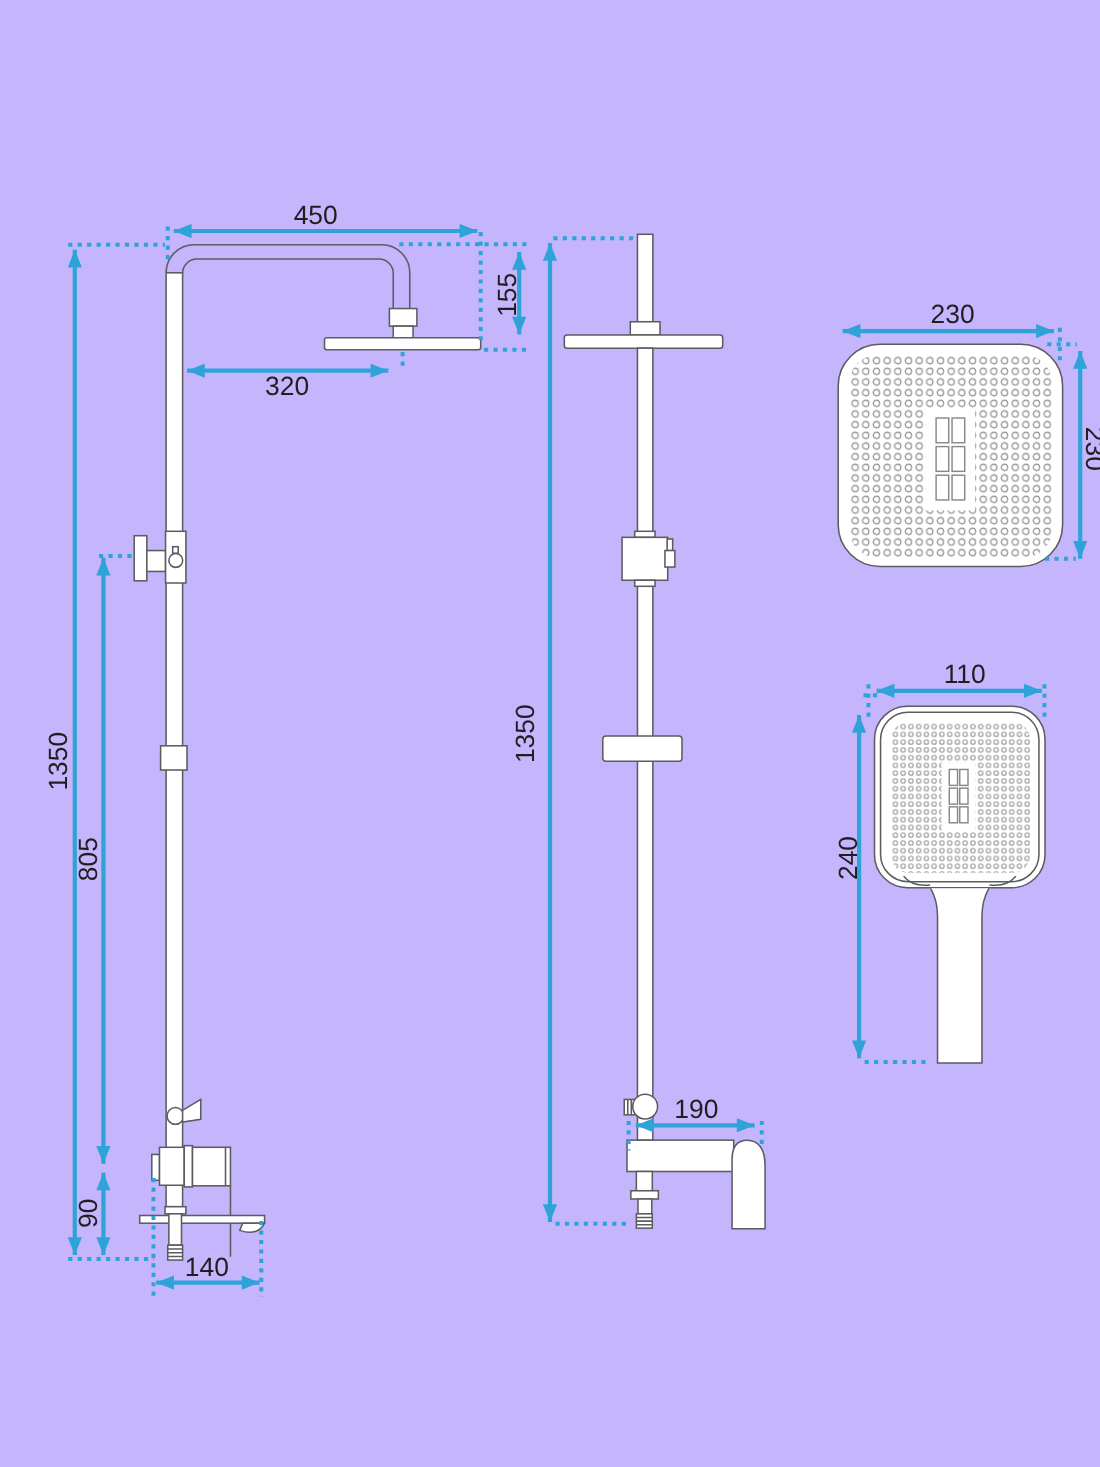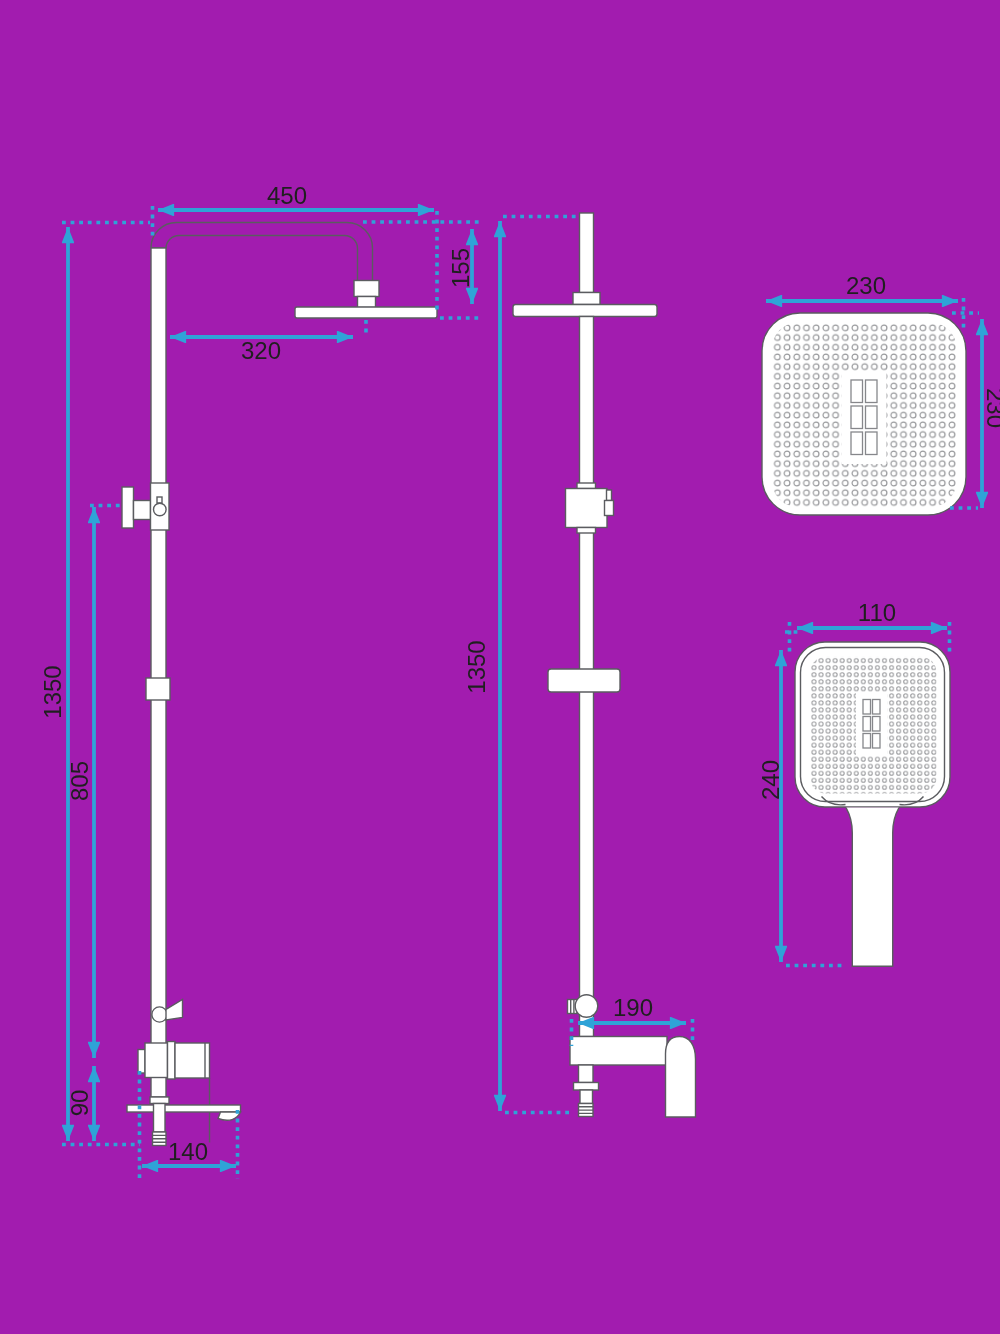--- a/index.html
+++ b/index.html
@@ -1,16 +1,16 @@
 <!DOCTYPE html>
 <html><head>
 <meta charset="utf-8">
 <style>
   html,body{margin:0;padding:0;background:#ffffff;}
-  .stage{width:1000px;height:1334px;position:relative;background:#a21caf;overflow:hidden;}
+  .stage{width:1000px;height:1334px;position:relative;background:#c4b5fd;overflow:hidden;}
   svg{display:block;}
   .outline{stroke:#5b5c60;stroke-width:1.4;fill:none;}
   .outline-f{stroke:#5b5c60;stroke-width:1.4;fill:#ffffff;}
   .dimline{stroke:#2fa3d7;stroke-width:3.8;fill:none;}
   .refdot{stroke:#2fa3d7;stroke-width:3.6;fill:none;stroke-dasharray:3.8 4.8;}
   .dim-label{font-family:"Liberation Sans", sans-serif;font-size:24px;fill:#1f1f1f;text-anchor:middle;}
   .slot{stroke:#86878b;stroke-width:1.3;fill:#ffffff;}
 </style>
 </head>
 <body>

